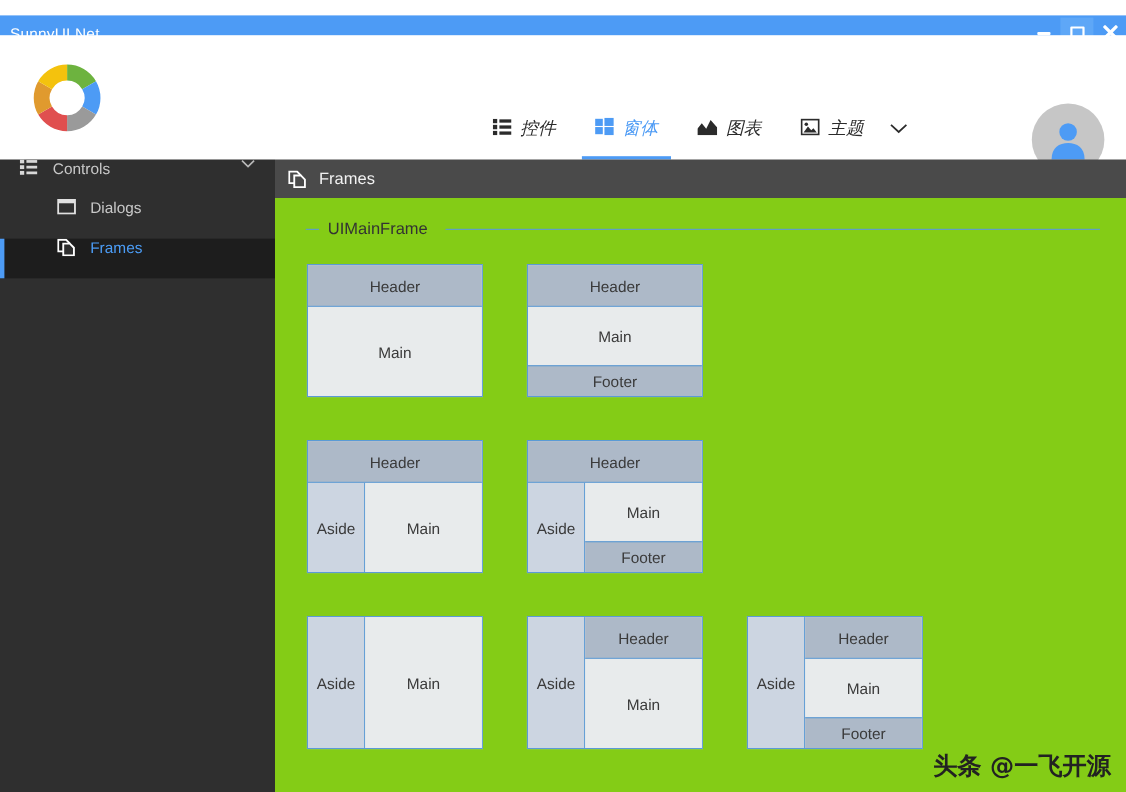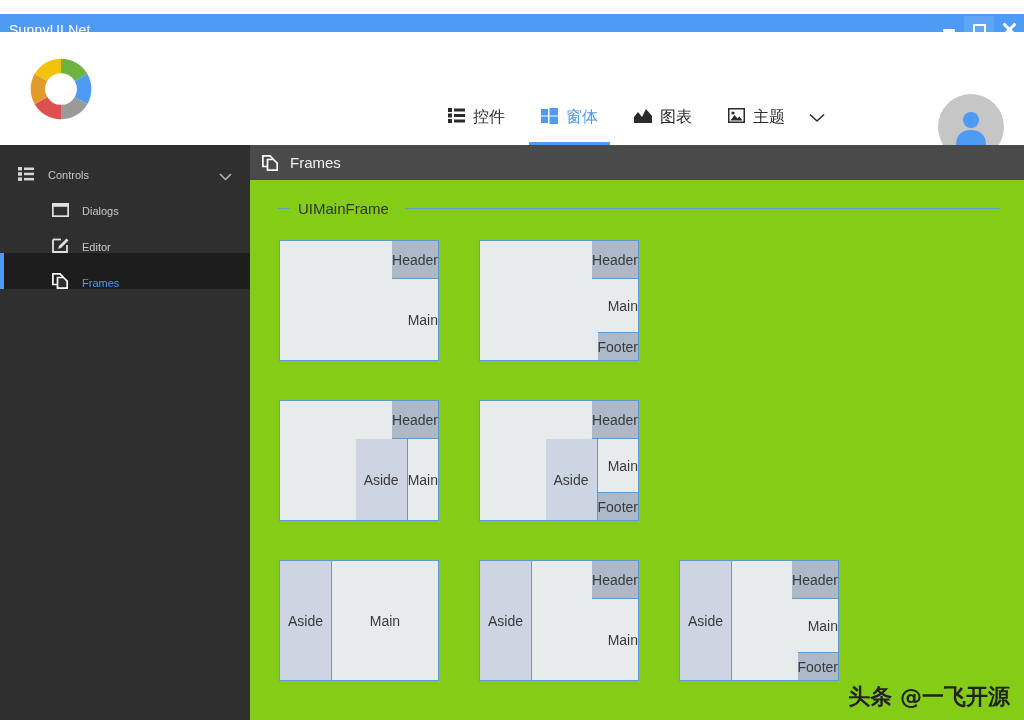--- a/index.html
+++ b/index.html
@@ -45,21 +45,21 @@
   .brand { position: absolute; left: 28px; top: 24px; display: flex; align-items: center; }
   .brand-logo { width: 66px; height: 66px; position: relative; }
   .brand-name {
     margin-left: 12px; font-size: 48px; font-weight: bold;
     font-family: "DejaVu Sans Mono", monospace; letter-spacing: -1px;
   }
   .brand-sunny { color: #2f2f2f; }
   .brand-ui { color: #4d9bf5; }
 
   
-  .nav { position: absolute; left: 430px; top: 58px; display: flex; align-items: flex-start; height: 55px; }
+  .nav { position: absolute; left: 430px; top: 58px; display: flex; align-items: flex-start; height: 55px; font-style: italic; }
   .nav-tab {
     position: relative; display: flex; align-items: center; gap: 8px;
     height: 55px; padding: 0 18px; cursor: default;
     font-size: 16px; color: #2b2b2b;
   }
   .nav-tab.active { color: #4d9bf5; }
   .nav-tab.active::after {
     content: ""; position: absolute; left: 6px; right: 6px; bottom: 0;
     height: 3px; background: #4d9bf5;
   }
@@ -70,22 +70,22 @@
     border-radius: 50%; background: #c6c6c6;
     display: flex; align-items: center; justify-content: center;
   }
 
   
   .sidebar {
     position: absolute; left: 0; top: 145px; width: 250px; height: 575px;
     background: #2f2f2f;
   }
   .side-item {
-    position: relative; height: 36px; display: flex; align-items: flex-end;
-    color: #c8c8c8; font-size: 11px;
+    position: relative; height: 36px; display: flex; align-items: flex-start;
+    color: #c8c8c8; font-size: 14px;
   }
   .side-item.level1 { padding-left: 18px; }
   .side-item.level2 { padding-left: 52px; }
   .side-item.selected { background: #1d1d1d; color: #4b9cf5; }
   .side-item.selected::before {
     content: ""; position: absolute; left: 0; top: 0; bottom: 0; width: 4px; background: #4d9bf5;
   }
   .side-icon { width: 22px; display: flex; align-items: center; justify-content: flex-start; }
   .side-label { margin-left: 8px; }
   .side-chevron { margin-left: auto; margin-right: 18px; display: flex; align-items: center; }
@@ -118,21 +118,21 @@
     border: 1px solid #5b9bd5;
     display: flex;
     background: #e8ebec;
   }
   .zone { display: flex; align-items: center; justify-content: center;
           font-size: 14px; color: #3a3a3a; overflow: hidden; white-space: nowrap; }
   .z-header { background: #adb9c8; }
   .z-footer { background: #adb9c8; }
   .z-main   { background: #e8ebec; }
   .z-aside  { background: #ccd5e1; }
-  .col { display: flex; flex-direction: column; align-items: flex-end; }
+  .col { display: flex; flex-direction: column; }
   .bd-b { border-bottom: 1px solid #5b9bd5; }
   .bd-t { border-top: 1px solid #5b9bd5; }
   .bd-r { border-right: 1px solid #5b9bd5; }
   .fill { flex: 1; }
 
   
   .watermark {
     position: absolute; right: 14px; bottom: 8px;
     font-size: 22px; color: #222222; font-weight: bold;
     font-family: "DejaVu Sans", sans-serif;
@@ -264,30 +264,20 @@
   <div class="side-item level2">
     <span class="side-icon">
       <svg width="17" height="14" viewBox="0 0 17 14">
         <rect x="0.8" y="0.8" width="15.4" height="12.4" fill="none" stroke="#e0e0e0" stroke-width="1.8"></rect>
         <rect x="0.8" y="0.8" width="15.4" height="3" fill="#e0e0e0"></rect>
       </svg>
     </span>
     <span class="side-label">Dialogs</span>
   </div>
 
-  <div class="side-item level2">
-    <span class="side-icon">
-      <svg width="17" height="15" viewBox="0 0 17 15">
-        <path d="M1,1.5 L1,14 L15,14 L15,7" fill="none" stroke="#e0e0e0" stroke-width="1.8"></path>
-        <path d="M1,1.5 L9,1.5" fill="none" stroke="#e0e0e0" stroke-width="1.8"></path>
-        <path d="M14.5,0.5 L16.5,2.5 L9,10 L6.2,10.8 L7,8 Z" fill="#e0e0e0"></path>
-      </svg>
-    </span>
-    <span class="side-label">Editor</span>
-  </div>
 
   <div class="side-item level2 selected">
     <span class="side-icon">
       <svg width="17" height="16" viewBox="0 0 17 16">
         <path d="M0.9,0.9 L8,0.9 L11,3.9 L11,11.5 L0.9,11.5 Z" fill="none" stroke="#ffffff" stroke-width="1.7"></path>
         <path d="M5.5,4.5 L11.5,4.5 L15.2,8.2 L15.2,15.1 L5.5,15.1 Z" fill="#2f2f2f" stroke="#ffffff" stroke-width="1.7"></path>
       </svg>
     </span>
     <span class="side-label">Frames</span>
   </div>

